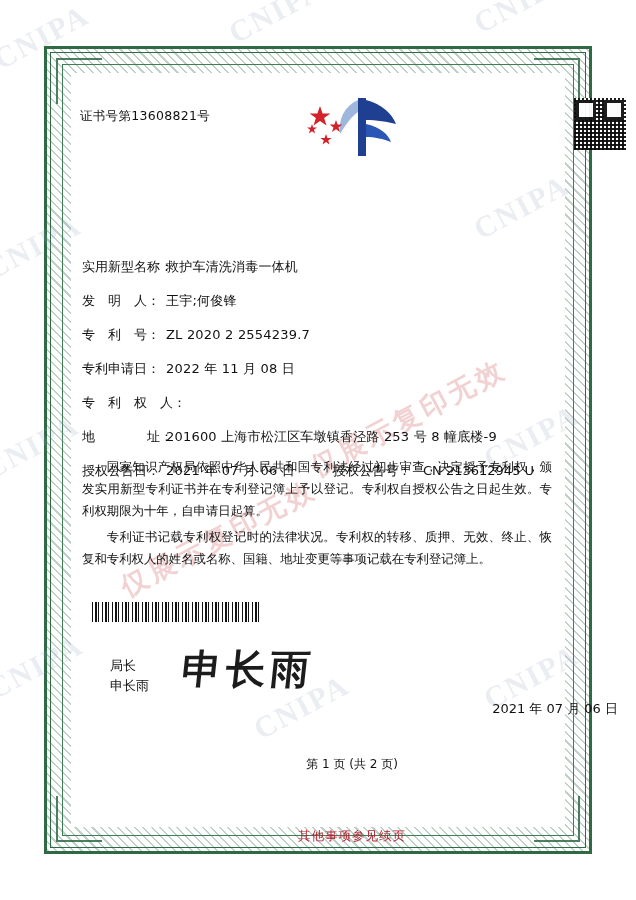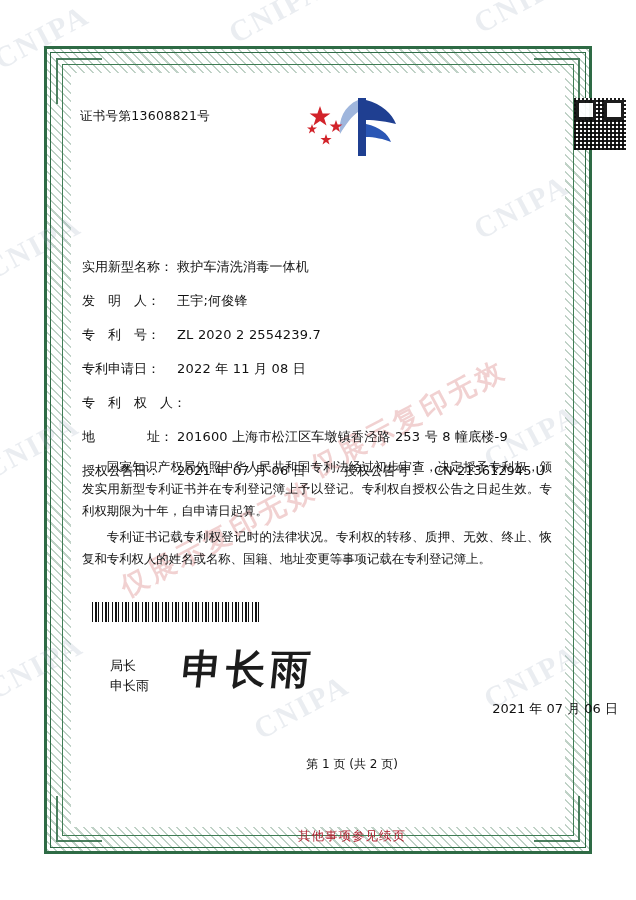--- a/index.html
+++ b/index.html
@@ -184,21 +184,20 @@
   .fl {
     width: 84px;
     flex: 0 0 84px;
     letter-spacing: 0;
     white-space: nowrap;
   }
   .fv {
     flex: 1;
     white-space: nowrap;
     letter-spacing: .2px;
-    margin-left: 11px;
   }
   .field-row.split .fv { flex: 0 0 auto; }
   .field-row .second-label {
     margin-left: 38px;
     white-space: nowrap;
   }
   .field-row .second-value {
     margin-left: 12px;
     white-space: nowrap;
     text-align: right;

